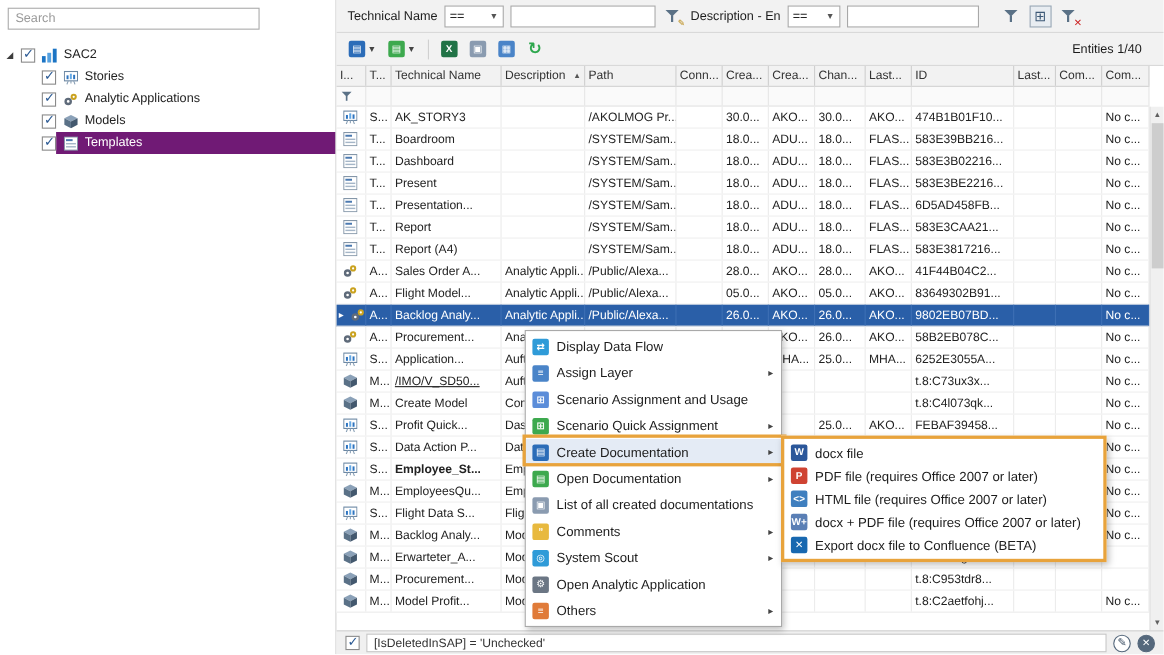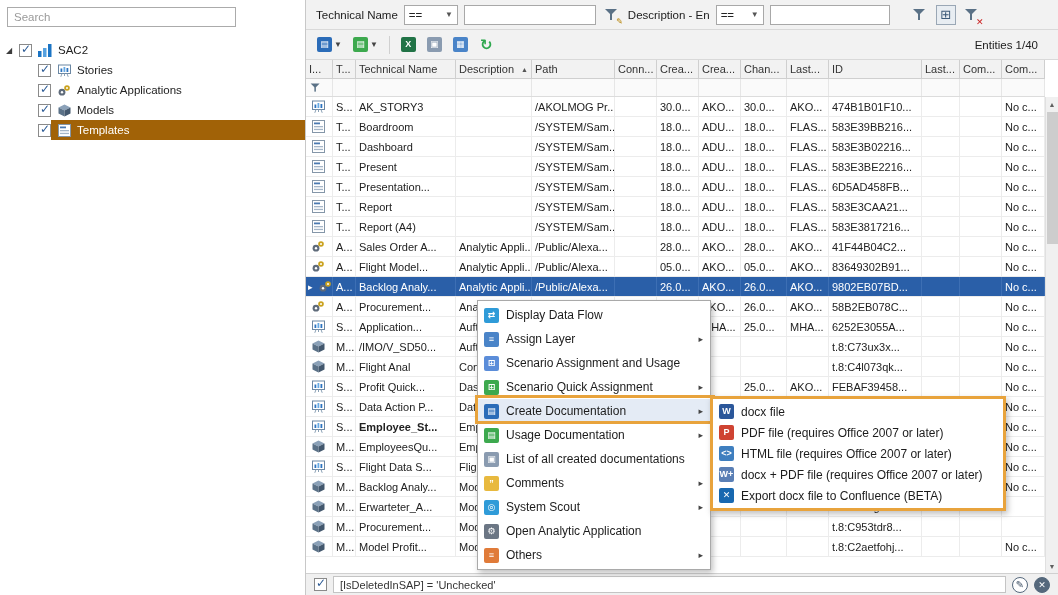--- a/index.html
+++ b/index.html
@@ -10,21 +10,21 @@
   .left-panel { position: absolute; left: 0; top: 0; width: 305px; height: 595px; background: #fff; }
   .search { position: absolute; left: 7px; top: 7px; width: 229px; height: 20px; border: 1px solid #ababab; padding: 2px 6px; font: inherit; color: #333; }
   .search::placeholder { color: #9a9a9a; }
   .tree { position: absolute; left: 0; top: 40px; right: 0; }
   .tree-row { height: 20px; display: flex; align-items: center; white-space: nowrap; }
   .tree-row.child { padding-left: 38px; }
   .expander { margin-left: 6px; width: 13px; font-size: 8px; color: #3c3c3c; }
   .cb { width: 13px; height: 13px; background: #fff; border: 1px solid #8a8a8a; display: inline-block; position: relative; flex: 0 0 13px; }
   .cb.checked::after { content: '✓'; position: absolute; left: 1px; top: -3px; font-size: 12px; font-weight: bold; color: #2b5a94; }
   .item-body { display: flex; align-items: center; flex: 1; height: 20px; padding-left: 3px; }
-  .tree-row.selected .item-body { background: #a16207; color: #fff; }
+  .tree-row.selected .item-body { background: #701a75; color: #fff; }
   .tree-label { padding: 1px 5px 1px 3px; }
   .gicon { width: 16px; height: 14px; display: inline-flex; align-items: center; justify-content: center; margin: 0 2px; flex: 0 0 16px; }
 
   .splitter { position: absolute; left: 305px; top: 0; width: 1px; height: 595px; background: #c8c8c8; cursor: col-resize; }
 
   
   .right-panel { position: absolute; left: 306px; top: 0; width: 752px; height: 595px; background: #fff; }
 
   .filter-bar { position: absolute; left: 0; top: 0; width: 100%; height: 30px; background: #f2f2f2; border-bottom: 1px solid #d9d9d9; display: flex; align-items: center; gap: 6px; padding: 0 10px; }
   .flabel { color: #1c1c1c; }
@@ -596,21 +596,21 @@
           <div class="gcell icell" style="width: 27px;">
             <span class="gicon">
               <svg width="13" height="13" viewBox="0 0 13 13">
                 <polygon points="6.5,0.5 12.5,3.5 6.5,6.5 0.5,3.5" fill="#8ba1b8"></polygon>
                 <polygon points="0.5,3.5 6.5,6.5 6.5,12.5 0.5,9.5" fill="#5a7187"></polygon>
                 <polygon points="12.5,3.5 6.5,6.5 6.5,12.5 12.5,9.5" fill="#43586e"></polygon>
               </svg>
             </span>
           </div>
           <div class="gcell" style="width: 23px;">M...</div>
-          <div class="gcell" style="width: 100px;">/IMO/V_SD50...</div>
+          <div class="gcell" style="width: 100px; text-decoration: underline;">/IMO/V_SD50...</div>
           <div class="gcell" style="width: 76px;">Auft...</div>
           <div class="gcell" style="width: 83px;"></div>
           <div class="gcell" style="width: 42px;"></div>
           <div class="gcell" style="width: 42px;"></div>
           <div class="gcell" style="width: 42px;"></div>
           <div class="gcell" style="width: 46px;"></div>
           <div class="gcell" style="width: 42px;"></div>
           <div class="gcell" style="width: 93px;">t.8:C73ux3x...</div>
           <div class="gcell" style="width: 38px;"></div>
           <div class="gcell" style="width: 42px;"></div>
@@ -620,21 +620,21 @@
           <div class="gcell icell" style="width: 27px;">
             <span class="gicon">
               <svg width="13" height="13" viewBox="0 0 13 13">
                 <polygon points="6.5,0.5 12.5,3.5 6.5,6.5 0.5,3.5" fill="#8ba1b8"></polygon>
                 <polygon points="0.5,3.5 6.5,6.5 6.5,12.5 0.5,9.5" fill="#5a7187"></polygon>
                 <polygon points="12.5,3.5 6.5,6.5 6.5,12.5 12.5,9.5" fill="#43586e"></polygon>
               </svg>
             </span>
           </div>
           <div class="gcell" style="width: 23px;">M...</div>
-          <div class="gcell" style="width: 100px;">Flight Anal</div>
+          <div class="gcell" style="width: 100px;">Create Model</div>
           <div class="gcell" style="width: 76px;">Cons...</div>
           <div class="gcell" style="width: 83px;"></div>
           <div class="gcell" style="width: 42px;"></div>
           <div class="gcell" style="width: 42px;"></div>
           <div class="gcell" style="width: 42px;"></div>
           <div class="gcell" style="width: 46px;"></div>
           <div class="gcell" style="width: 42px;"></div>
           <div class="gcell" style="width: 93px;">t.8:C4l073qk...</div>
           <div class="gcell" style="width: 38px;"></div>
           <div class="gcell" style="width: 42px;"></div>
@@ -899,21 +899,21 @@
         <span class="mlabel">Scenario Quick Assignment</span>
         <span class="marrow">▸</span>
       </div>
       <div class="menu-item hl">
         <span class="ic" style="background: rgb(43, 108, 184);">▤</span>
         <span class="mlabel">Create Documentation</span>
         <span class="marrow">▸</span>
       </div>
       <div class="menu-item">
         <span class="ic" style="background: rgb(61, 169, 78);">▤</span>
-        <span class="mlabel">Usage Documentation</span>
+        <span class="mlabel">Open Documentation</span>
         <span class="marrow">▸</span>
       </div>
       <div class="menu-item">
         <span class="ic" style="background: rgb(138, 155, 176);">▣</span>
         <span class="mlabel">List of all created documentations</span>
       </div>
       <div class="menu-item">
         <span class="ic" style="background: rgb(232, 185, 62);">”</span>
         <span class="mlabel">Comments</span>
         <span class="marrow">▸</span>

